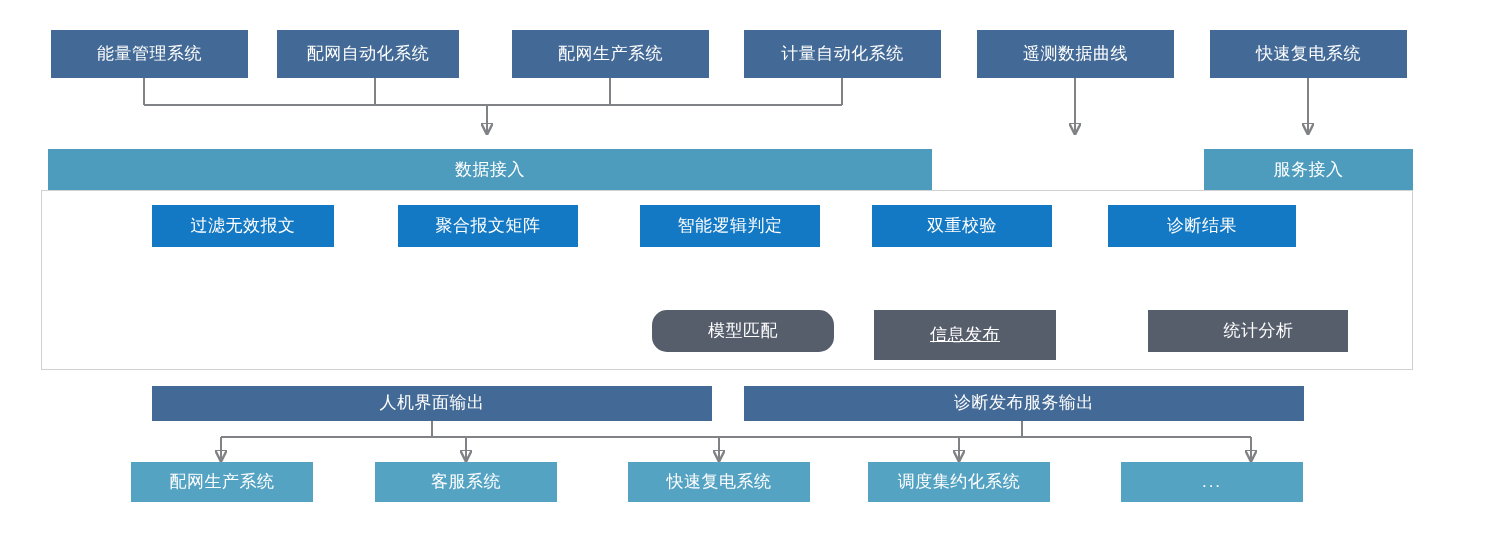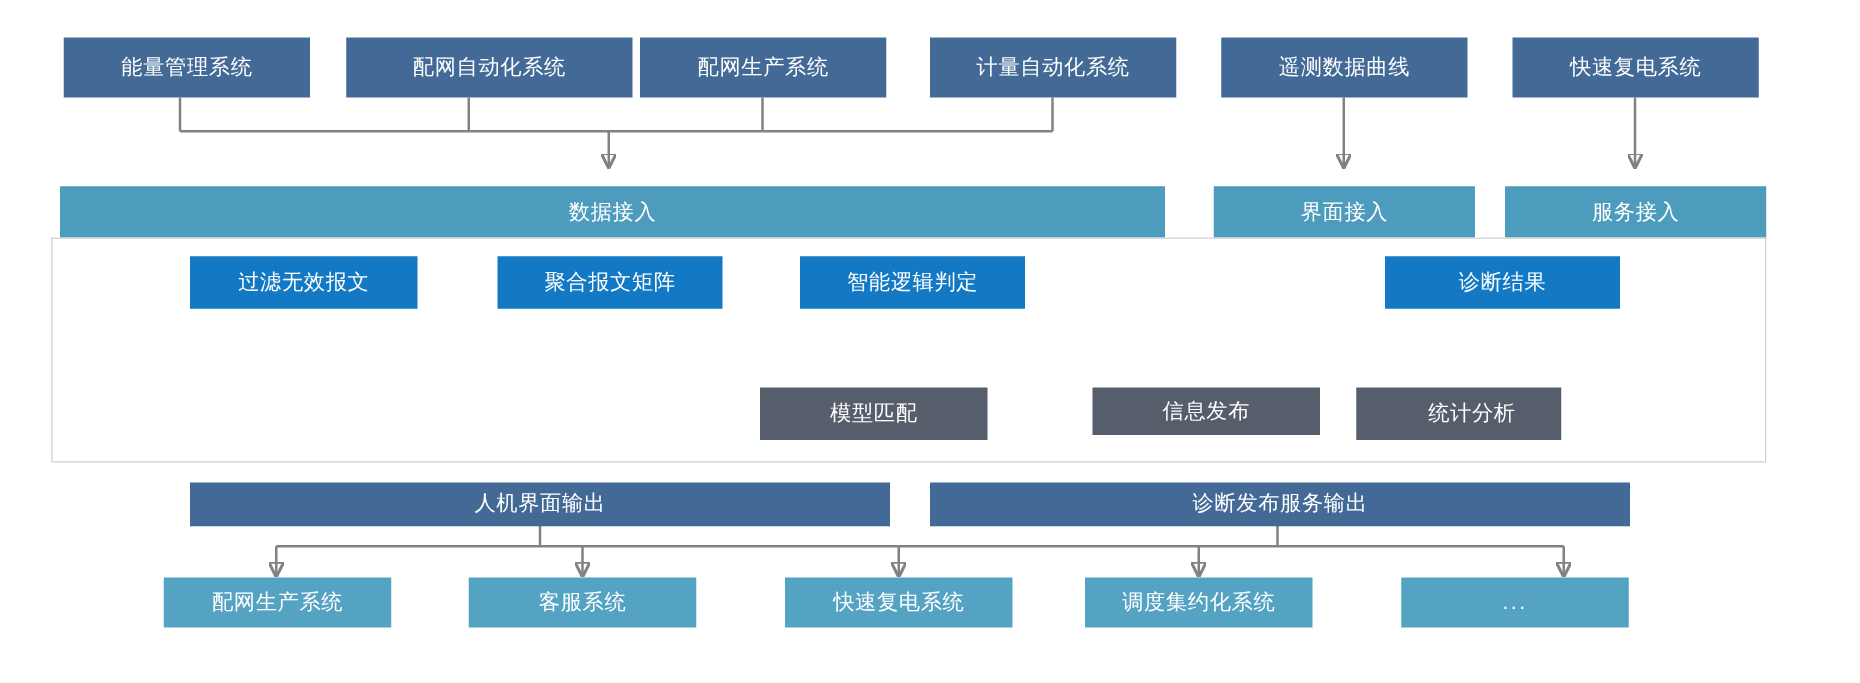--- a/index.html
+++ b/index.html
@@ -101,40 +101,40 @@
     <line x1="466" y1="437" x2="466" y2="460" marker-end="url(#arrow)"></line>
     <line x1="719" y1="437" x2="719" y2="460" marker-end="url(#arrow)"></line>
 
     <line x1="1022" y1="420" x2="1022" y2="437"></line>
     <line x1="719" y1="437" x2="1251" y2="437"></line>
     <line x1="959" y1="437" x2="959" y2="460" marker-end="url(#arrow)"></line>
     <line x1="1251" y1="437" x2="1251" y2="460" marker-end="url(#arrow)"></line>
   </svg>
 
   <div class="node src" style="left:51px;  top:30px; width:197px; height:48px;">能量管理系统</div>
-  <div class="node src" style="left:277px; top:30px; width:229px; height:48px;">配网自动化系统</div>
+  <div class="node src" style="left:277px; top:30px; width:182px; height:48px;">配网自动化系统</div>
   <div class="node src" style="left:512px; top:30px; width:197px; height:48px;">配网生产系统</div>
   <div class="node src" style="left:744px; top:30px; width:197px; height:48px;">计量自动化系统</div>
   <div class="node src" style="left:977px; top:30px; width:197px; height:48px;">遥测数据曲线</div>
   <div class="node src" style="left:1210px; top:30px; width:197px; height:48px;">快速复电系统</div>
 
   <div class="node access" style="left:48px; top:135px; width:884px; height:43px;">数据接入</div>
-  <div class="node access" style="left:971px; top:135px; width:209px; height:43px;">界面接入</div>
   <div class="node access" style="left:1204px; top:135px; width:209px; height:43px;">服务接入</div>
 
   <div class="panel" style="left:41px; top:190px; width:1372px; height:180px;"></div>
 
   <div class="node step" style="left:152px; top:205px; width:182px; height:42px;">过滤无效报文</div>
   <div class="node step" style="left:398px; top:205px; width:180px; height:42px;">聚合报文矩阵</div>
   <div class="node step" style="left:640px; top:205px; width:180px; height:42px;">智能逻辑判定</div>
+  <div class="node step" style="left:872px; top:205px; width:180px; height:42px;">双重校验</div>
   <div class="node step" style="left:1108px; top:205px; width:188px; height:42px;text-align:right;">诊断结果</div>
 
-  <div class="node gray" style="left:608px; top:310px; width:182px; height:42px;">模型匹配</div>
-  <div class="node gray" style="left:874px; top:310px; width:182px; height:38px;">信息发布</div>
-  <div class="node gray" style="left:1085px; top:310px; width:164px; height:42px;padding-left:21px;">统计分析</div>
+  <div class="node gray" style="left:652px; top:310px; width:182px; height:42px;border-radius:15px;">模型匹配</div>
+  <div class="node gray" style="left:874px; top:310px; width:182px; height:50px;text-decoration:underline;">信息发布</div>
+  <div class="node gray" style="left:1148px; top:310px; width:200px; height:42px;padding-left:21px;">统计分析</div>
 
   <div class="node outbar" style="left:152px; top:386px; width:560px; height:35px;">人机界面输出</div>
   <div class="node outbar" style="left:744px; top:386px; width:560px; height:35px;">诊断发布服务输出</div>
 
   <div class="node consumer" style="left:131px; top:462px; width:182px; height:40px;">配网生产系统</div>
   <div class="node consumer" style="left:375px; top:462px; width:182px; height:40px;">客服系统</div>
   <div class="node consumer" style="left:628px; top:462px; width:182px; height:40px;">快速复电系统</div>
   <div class="node consumer" style="left:868px; top:462px; width:182px; height:40px;">调度集约化系统</div>
   <div class="node consumer ell" style="left:1121px; top:462px; width:182px; height:40px;">...</div>
 

